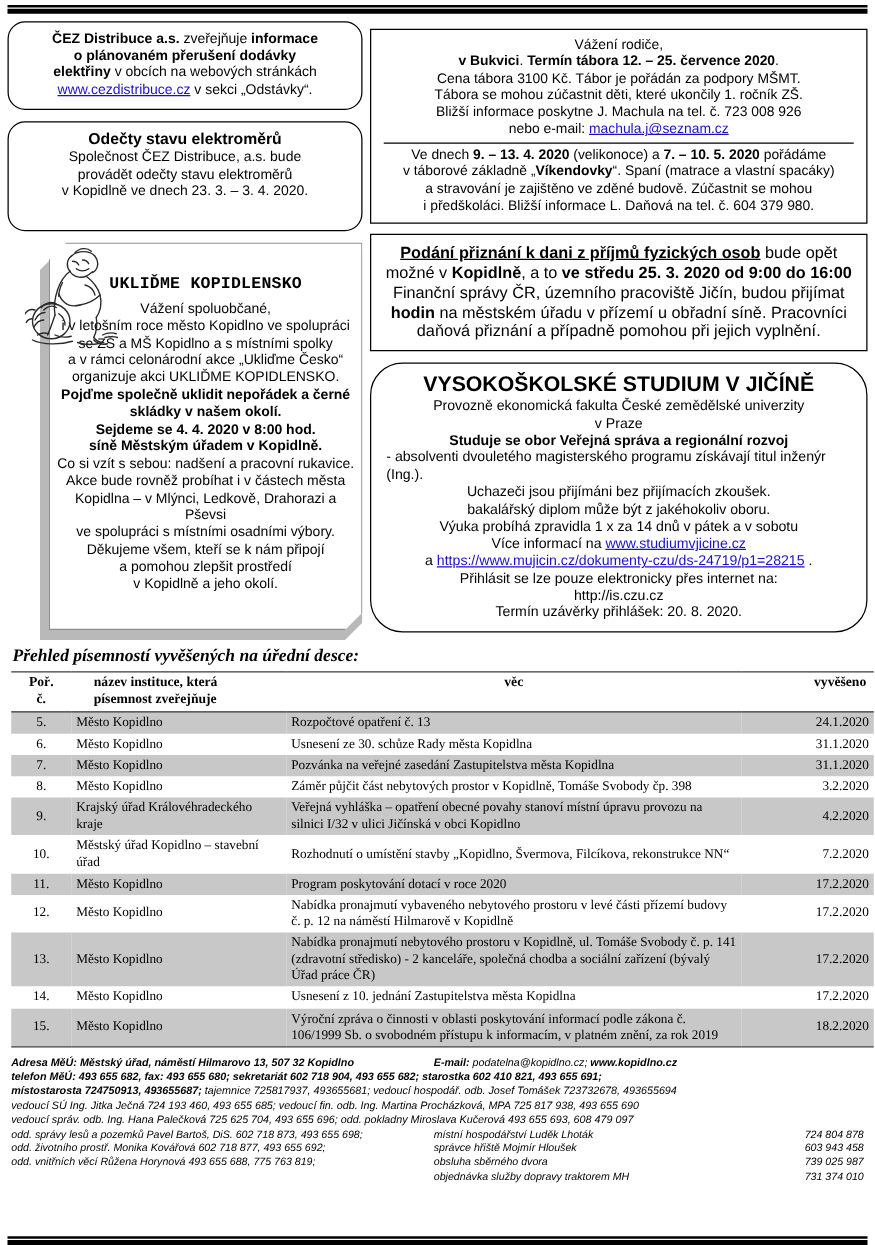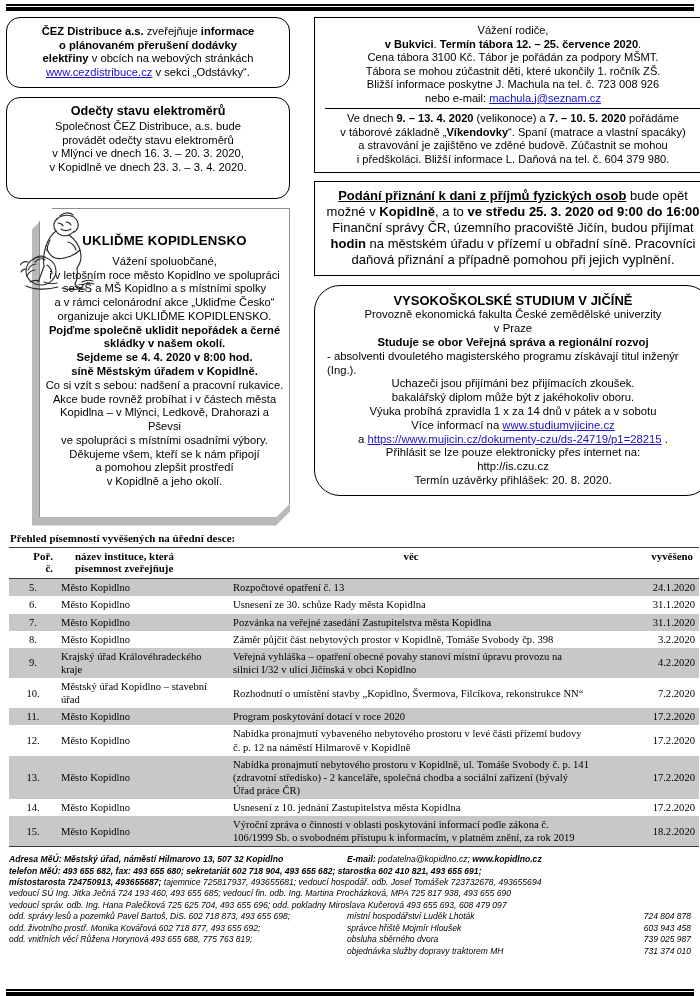--- a/index.html
+++ b/index.html
@@ -40,22 +40,22 @@
     bottom: 3px;
     height: 8px;
     border-top: 2px solid #000;
     border-bottom: 5px solid #000;
     box-sizing: border-box;
   }
 
   
   .notices {
     display: flex;
-    gap: 24px;
-    align-items: flex-start;
+    gap: 6px;
+    align-items: center;
   }
   .col-left  { width: 284px; flex: 0 0 284px; }
   .col-right { width: 398px; flex: 0 0 398px; }
 
   .box {
     box-sizing: border-box;
     border: 1px solid #000;
     text-align: center;
     line-height: 1.22;
   }
@@ -100,21 +100,21 @@
   }
 
   .ttl {
     font-weight: bold;
     font-size: 12.6px;
     display: block;
     margin-bottom: 1px;
   }
   .ttl-sm {
     font-weight: bold;
-    font-size: 13px;
+    font-size: 17px;
     display: block;
   }
   b { font-weight: bold; }
   .u { text-decoration: underline; }
   .lnk {
     color: #1a10c8;
     text-decoration: underline;
   }
   .just-left { text-align: left; }
 
@@ -147,55 +147,57 @@
     font-size: 11.2px;
     line-height: 1.23;
     padding: 24px 5px 6px 5px;
   }
   .uklidme-head {
     font-weight: bold;
     font-size: 13.2px;
     letter-spacing: .2px;
     margin-bottom: 6px;
     display: block;
+    font-family: Liberation Mono, monospace;
   }
   .uklidme-art {
     position: absolute;
     left: 14px;
     top: 2px;
     width: 76px;
     height: 86px;
     z-index: 3;
   }
 
   
   .tbl-caption {
     font-family: "Liberation Serif", serif;
-    font-size: 11px;
+    font-size: 14px;
     font-weight: bold;
     margin: 6px 0 3px 4px;
+    font-style: italic;
   }
   table.notice-table {
     width: 690px;
     margin-left: 3px;
     border-collapse: collapse;
     font-family: "Liberation Serif", serif;
     font-size: 10.6px;
     table-layout: fixed;
   }
   table.notice-table thead th {
     font-weight: bold;
     font-size: 10.9px;
     padding: 2px 4px 3px 4px;
     vertical-align: top;
     border-top: 1.6px solid #3a3a3a;
     border-bottom: 1.3px solid #3a3a3a;
     line-height: 1.18;
   }
-  .th-por  { width: 40px;  text-align: right; font-family: Liberation Serif, serif; }
+  .th-por  { width: 40px;  text-align: center; font-family: Liberation Serif, serif; }
   .th-inst { width: 150px; text-align: left; padding-left: 18px !important; }
   .th-vec  { text-align: center; }
   .th-date { width: 96px;  text-align: right; padding-right: 6px !important; }
 
   table.notice-table tbody td {
     padding: 2px 4px 2px 4px;
     vertical-align: middle;
     line-height: 1.24;
   }
   td.c-por  { text-align: center; }
@@ -251,21 +253,20 @@
         </div>
         <div><b>o plánovaném přerušení dodávky</b></div>
         <div><b>elektřiny</b><span> v obcích na webových stránkách</span></div>
         <div><a class="lnk" href="#">www.cezdistribuce.cz</a><span> v sekci „Odstávky“.</span></div>
       </div>
 
       <div class="box round b-odecty">
         <span class="ttl">Odečty stavu elektroměrů</span>
         <div>Společnost ČEZ Distribuce, a.s. bude</div>
         <div>provádět odečty stavu elektroměrů</div>
-        <div>v Mlýnci ve dnech 16. 3.  – 20. 3. 2020,</div>
         <div>v Kopidlně ve dnech 23. 3. – 3. 4. 2020.</div>
       </div>
 
       <div class="uklidme-wrap">
         <div class="uklidme-shadow"></div>
         <div class="uklidme-face">
           <span class="uklidme-head">UKLIĎME KOPIDLENSKO</span>
           <div>Vážení spoluobčané,</div>
           <div>i v letošním roce město Kopidlno ve spolupráci</div>
           <div>se ZŠ a MŠ Kopidlno a s místními spolky</div>

